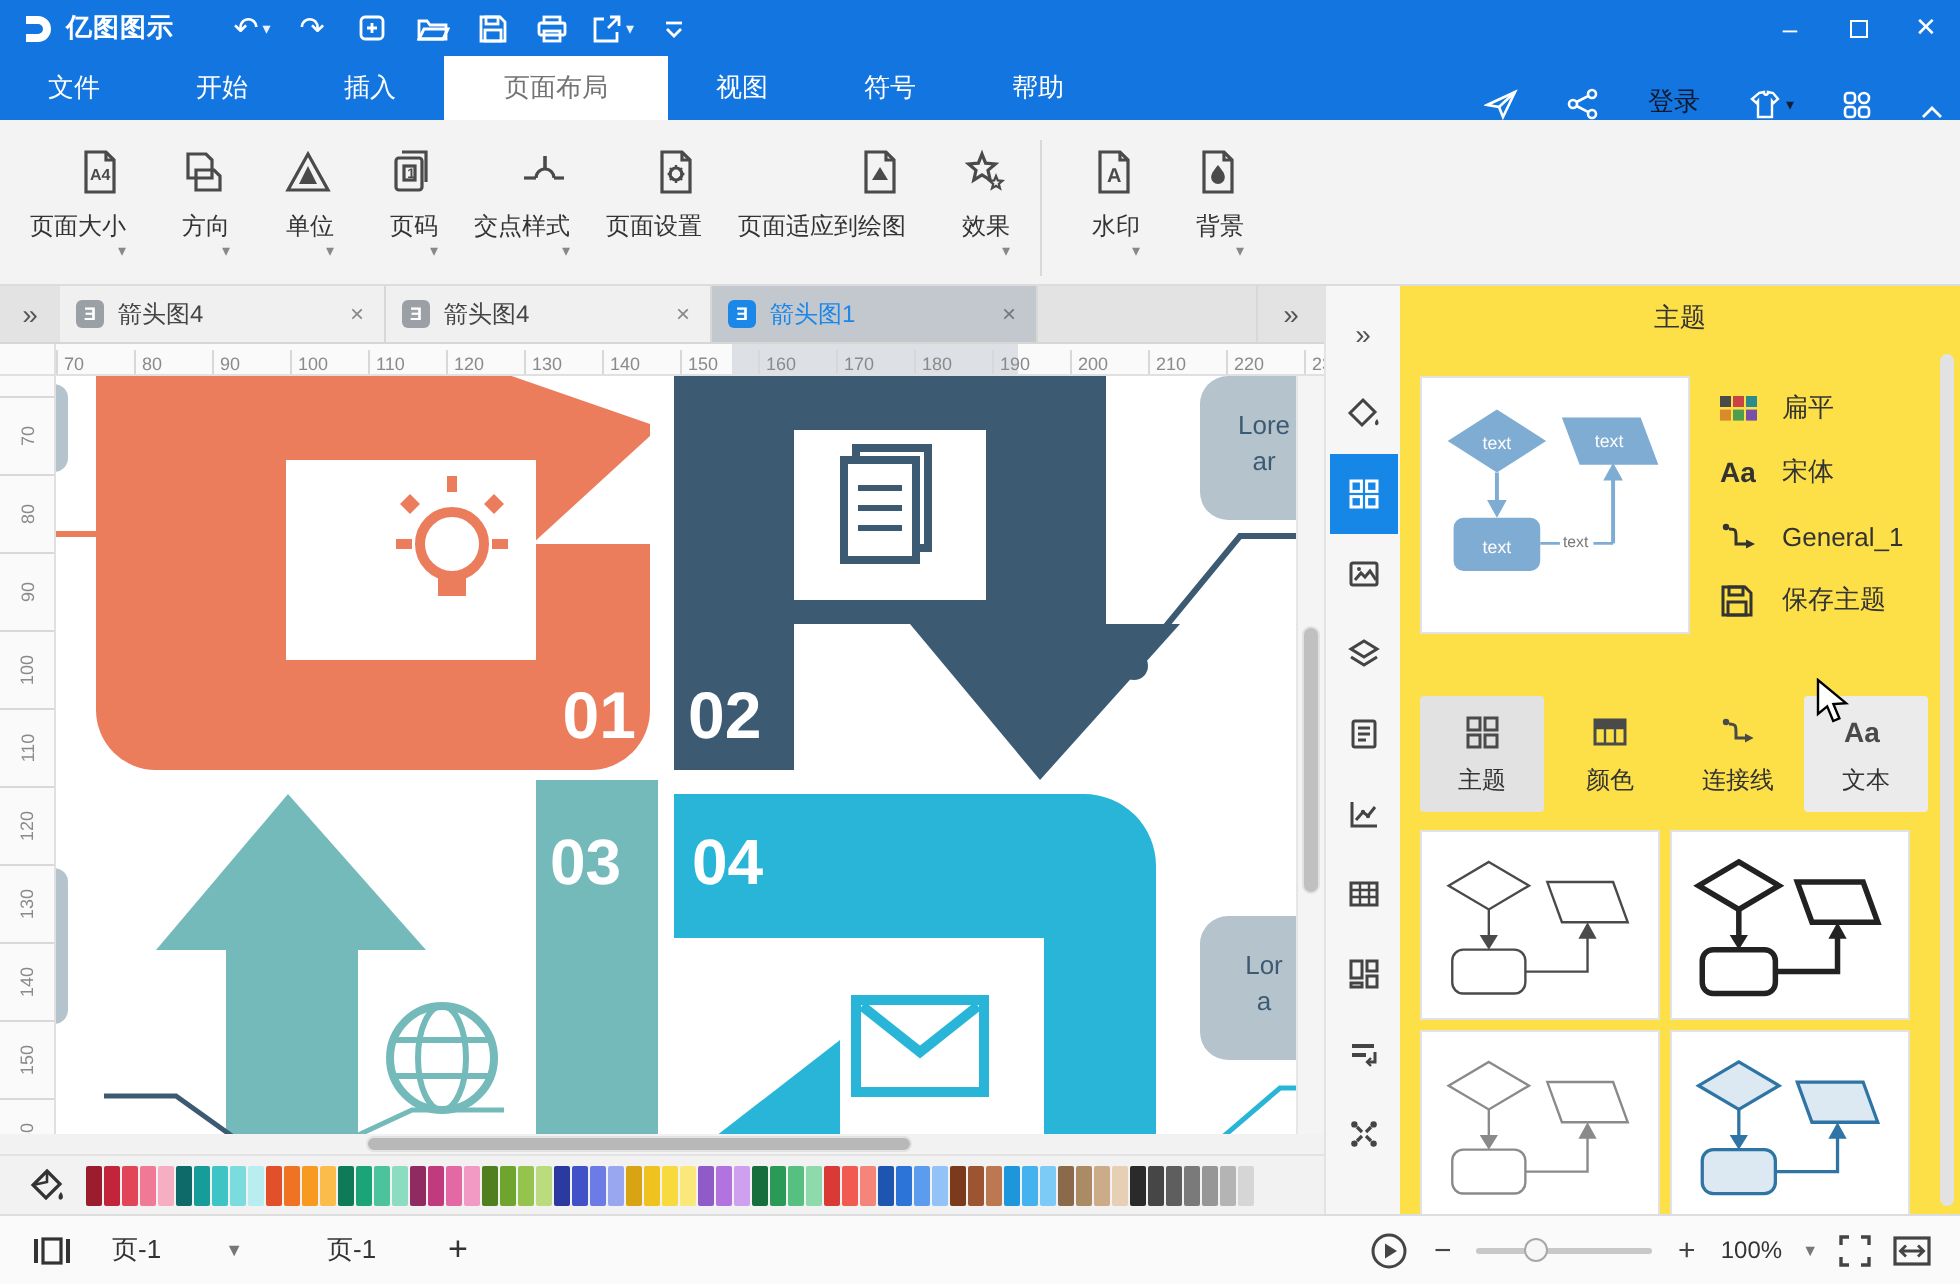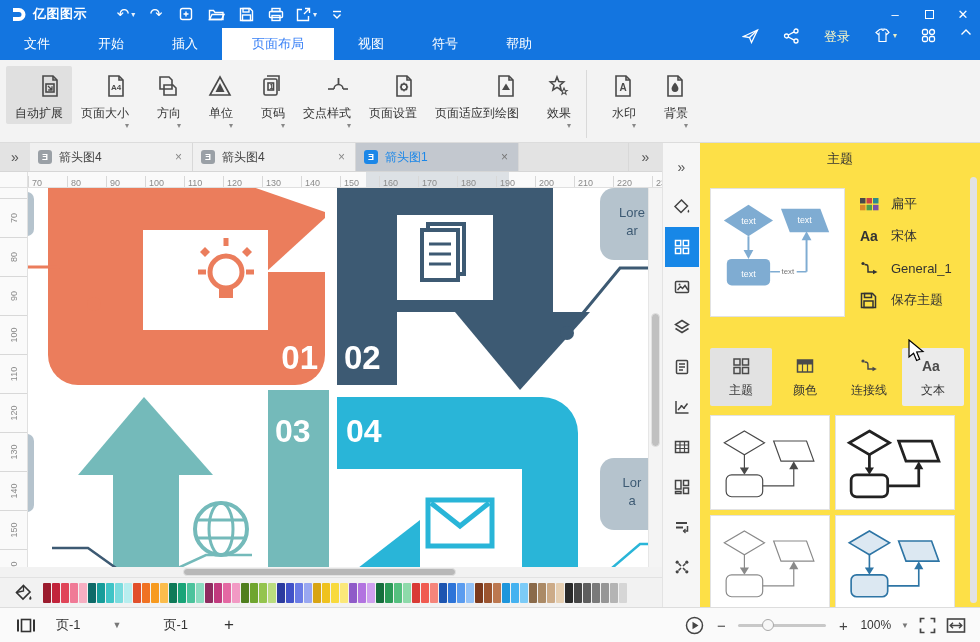--- a/index.html
+++ b/index.html
@@ -14,22 +14,22 @@
   .qa-btn { display:flex; align-items:center; justify-content:center; min-width:26px; height:22px; color:#fff; font-size:15px; border-radius:3px; padding:0 3px; }
   .qa-btn svg { display:block; }
   .caret-sm { font-size:8px; margin-left:2px; opacity:.9; }
   .win-controls { position:absolute; right:0; top:0; display:flex; height:28px; }
   .win-btn { width:34px; height:28px; display:flex; align-items:center; justify-content:center; color:#fff; font-size:13px; }
   .win-max-box { width:9px; height:9px; border:1.2px solid #fff; display:inline-block; }
 
   
   .menubar { position:absolute; left:0; top:28px; width:980px; height:32px; background:#1375E0; display:flex; align-items:stretch; }
   .menu-item { color:#fff; font-size:13px; display:flex; align-items:center; padding:0 24px; cursor:default; }
-  .menu-item.active { background:#fff; color:#3b82f6; padding:0 30px;font-family:Liberation Serif, serif; }
-  .menu-right { position:absolute; right:8px; top:0; height:32px; display:flex; align-items:flex-start; gap:24px; color:#fef9c3; }
+  .menu-item.active { background:#fff; color:#737373; padding:0 30px;font-family:Liberation Serif, serif; }
+  .menu-right { position:absolute; right:8px; top:0; height:32px; display:flex; align-items:flex-end; gap:24px; color:#0f172a; }
   .menu-right .mi { display:flex; align-items:center; font-size:13px; }
 
   
   .ribbon { position:absolute; left:0; top:60px; width:980px; height:83px; background:#F3F3F3; border-bottom:1px solid #DCDCDC; display:flex; align-items:flex-start; padding:6px 4px 0 6px; }
   .rb { display:flex; flex-direction:column; align-items:flex-end; padding:5px 9px 2px 9px; border-radius:2px; min-width:52px; }
   .rb.selected { background:#E0E0E0; }
   .rb .ric { height:30px; display:flex; align-items:center; }
   .rb .rlb { font-size:12px; color:#333; margin-top:4px; white-space:nowrap; }
   .rb .rcaret { font-size:8px; color:#888; line-height:8px; height:8px; }
   .rb-sep { width:1px; align-self:stretch; background:#D9D9D9; margin:4px 6px; }
@@ -227,31 +227,20 @@
       </span>
       <span class="mi">
         <svg width="12" height="8" viewBox="0 0 12 8" stroke="#fff" fill="none" stroke-width="1.4">
             <path d="M1.5 6.5 L6 2 L10.5 6.5"></path>
           </svg>
       </span>
     </div>
   </div>
 
   <div class="ribbon">
-    <div class="rb selected">
-      <div class="ric">
-          <svg class="ricon" width="26" height="26" viewBox="0 0 26 26">
-            <path d="M6 3 h10 l4 4 v16 h-14 z"></path>
-            <path d="M16 3 v4 h4"></path>
-            <rect x="9" y="11" width="8" height="8"></rect>
-            <path d="M11 13 l4 4 M15 13.2 v3.8 h-3.8" stroke-width="1.3"></path>
-          </svg>
-        </div>
-      <div class="rlb cjk">自动扩展</div>
-    </div>
     <div class="rb">
       <div class="ric">
           <svg class="ricon" width="26" height="26" viewBox="0 0 26 26">
             <path d="M6 3 h10 l4 4 v16 h-14 z"></path>
             <path d="M16 3 v4 h4"></path>
             <text x="8" y="17" font-size="8">A4</text>
           </svg>
         </div>
       <div class="rlb cjk">页面大小</div>
       <div class="rcaret">▾</div>

